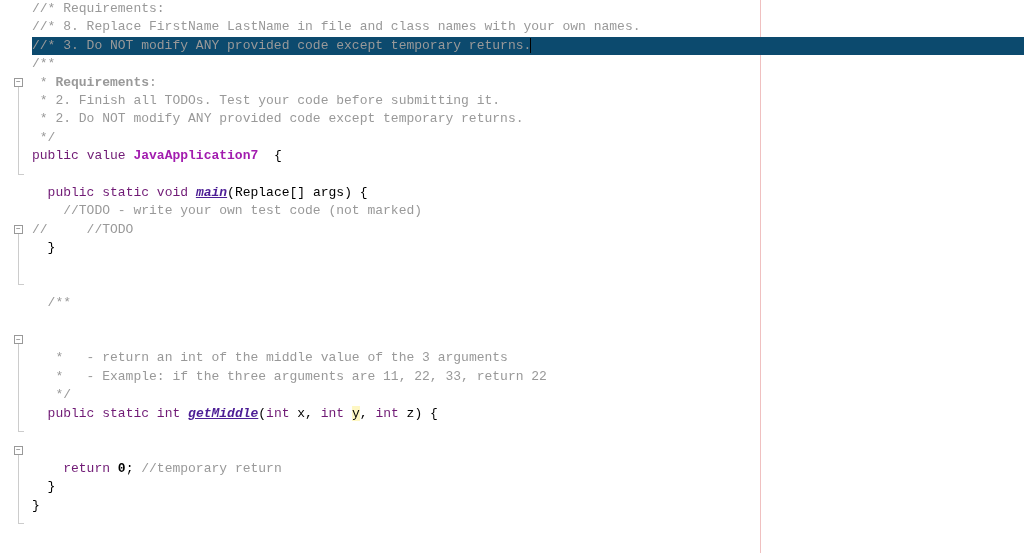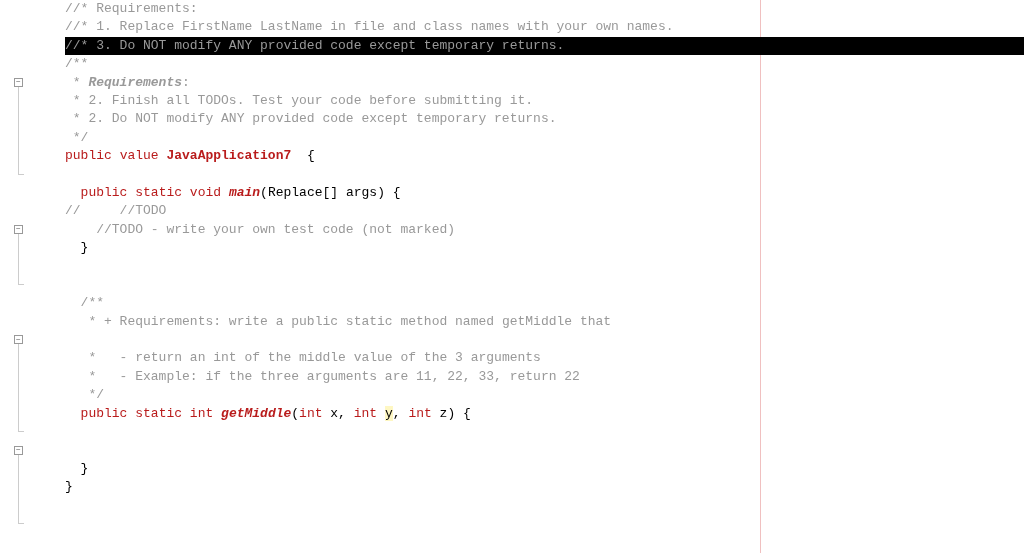--- a/index.html
+++ b/index.html
@@ -58,51 +58,50 @@
     .code-area {
       flex: 1;
       position: relative;
       padding-left: 4px;
     }
     .code-line {
       height: 18.4px;
       line-height: 18.4px;
       white-space: pre;
       position: relative;
-      margin-left: 33px;
     }
     .highlighted-line {
-      background: #000000;
+      background: #0c4a6e;
     }
     .comment {
       color: #999999;
     }
     .keyword {
-      color: #b91c1c;
+      color: #701a75;
     }
     .classname {
       font-weight: bold;
-      color: #b91c1c;
+      color: #a21caf;
     }
     .methodname {
       font-weight: bold;
       font-style: italic;
-      color: #b91c1c;
+      color: #4c1d95;
+      text-decoration: underline;
     }
     .plain {
       color: #000;
     }
     .number {
       color: #000;
       font-weight: bold;
     }
     .doc-bold {
       color: #999;
       font-weight: bold;
-      font-style: italic;
     }
     .param-highlight {
       background: #fef7c3;
       color: #000;
     }
     .cursor {
       display: inline-block;
       width: 1px;
       height: 15px;
       background: #000;
@@ -133,40 +132,41 @@
       <div class="fold-marker" style="top: 335.2px;">−</div>
       <div class="fold-line" style="top: 344.2px; height: 87px;"></div>
       <div class="fold-end" style="top: 431.2px;"></div>
       <div class="fold-marker" style="top: 445.6px;">−</div>
       <div class="fold-line" style="top: 454.6px; height: 68.6px;"></div>
       <div class="fold-end" style="top: 523.2px;"></div>
     </div>
   <div class="code-area">
     <div class="right-margin"></div>
   <div class="code-line"><span class="plain"></span><span class="comment">//* Requirements:</span></div>
-      <div class="code-line"><span class="plain"></span><span class="comment">//* 1. Replace FirstName LastName in file and class names with your own names.</span></div>
+      <div class="code-line"><span class="plain"></span><span class="comment">//* 8. Replace FirstName LastName in file and class names with your own names.</span></div>
       <div class="code-line highlighted-line"><span class="plain"></span><span class="comment">//* 3. Do NOT modify ANY provided code except temporary returns.</span><span class="cursor"></span></div>
       <div class="code-line"><span class="plain"></span><span class="comment">/**</span></div>
       <div class="code-line"><span class="plain"></span><span class="comment"> * </span><span class="doc-bold">Requirements</span><span class="comment">:</span></div>
       <div class="code-line"><span class="plain"></span><span class="comment"> * 2. Finish all TODOs. Test your code before submitting it.</span></div>
       <div class="code-line"><span class="plain"></span><span class="comment"> * 2. Do NOT modify ANY provided code except temporary returns.</span></div>
       <div class="code-line"><span class="plain"></span><span class="comment"> */</span></div>
       <div class="code-line"><span class="plain"></span><span class="keyword">public</span><span class="plain"> </span><span class="keyword">value</span><span class="plain"> </span><span class="classname">JavaApplication7</span><span class="plain">  {</span></div>
       <div class="code-line"><span class="plain"></span><span class="plain"></span></div>
       <div class="code-line"><span class="plain">  </span><span class="keyword">public</span><span class="plain"> </span><span class="keyword">static</span><span class="plain"> </span><span class="keyword">void</span><span class="plain"> </span><span class="methodname">main</span><span class="plain">(Replace[] args) {</span></div>
+      <div class="code-line"><span class="plain">    </span><span class="comment">//TODO - write your own test code (not marked)</span></div>
       <div class="code-line"><span class="plain"></span><span class="comment">//     //TODO</span></div>
-      <div class="code-line"><span class="plain">    </span><span class="comment">//TODO - write your own test code (not marked)</span></div>
       <div class="code-line"><span class="plain">  </span><span class="plain">}</span></div>
       <div class="code-line"><span class="plain"></span><span class="plain"></span></div>
       <div class="code-line"><span class="plain"></span><span class="plain"></span></div>
       <div class="code-line"><span class="plain">  </span><span class="comment">/**</span></div>
-      <div class="code-line"><span class="plain">  </span><span class="comment"> * + Requirements: write a public static method named getMiddle that</span></div>
+      <div class="code-line"><span class="plain">  </span></div>
       <div class="code-line"><span class="plain">  </span></div>
       <div class="code-line"><span class="plain">  </span><span class="comment"> *   - return an int of the middle value of the 3 arguments</span></div>
       <div class="code-line"><span class="plain">  </span><span class="comment"> *   - Example: if the three arguments are 11, 22, 33, return 22</span></div>
       <div class="code-line"><span class="plain">  </span><span class="comment"> */</span></div>
       <div class="code-line"><span class="plain">  </span><span class="keyword">public</span><span class="plain"> </span><span class="keyword">static</span><span class="plain"> </span><span class="keyword">int</span><span class="plain"> </span><span class="methodname">getMiddle</span><span class="plain">(</span><span class="keyword">int</span><span class="plain"> x, </span><span class="keyword">int</span><span class="plain"> </span><span class="param-highlight">y</span><span class="plain">, </span><span class="keyword">int</span><span class="plain"> z) {</span></div>
       <div class="code-line"><span class="plain"></span><span class="plain"></span></div>
       <div class="code-line"><span class="plain"></span><span class="plain"></span></div>
+      <div class="code-line"><span class="plain">    </span><span class="keyword">return</span><span class="plain"> </span><span class="number">0</span><span class="plain">; </span><span class="comment">//temporary return</span></div>
       <div class="code-line"><span class="plain">  </span><span class="plain">}</span></div>
       <div class="code-line"><span class="plain"></span><span class="plain">}</span></div>
     </div>
 </div>
 
 </body></html>

